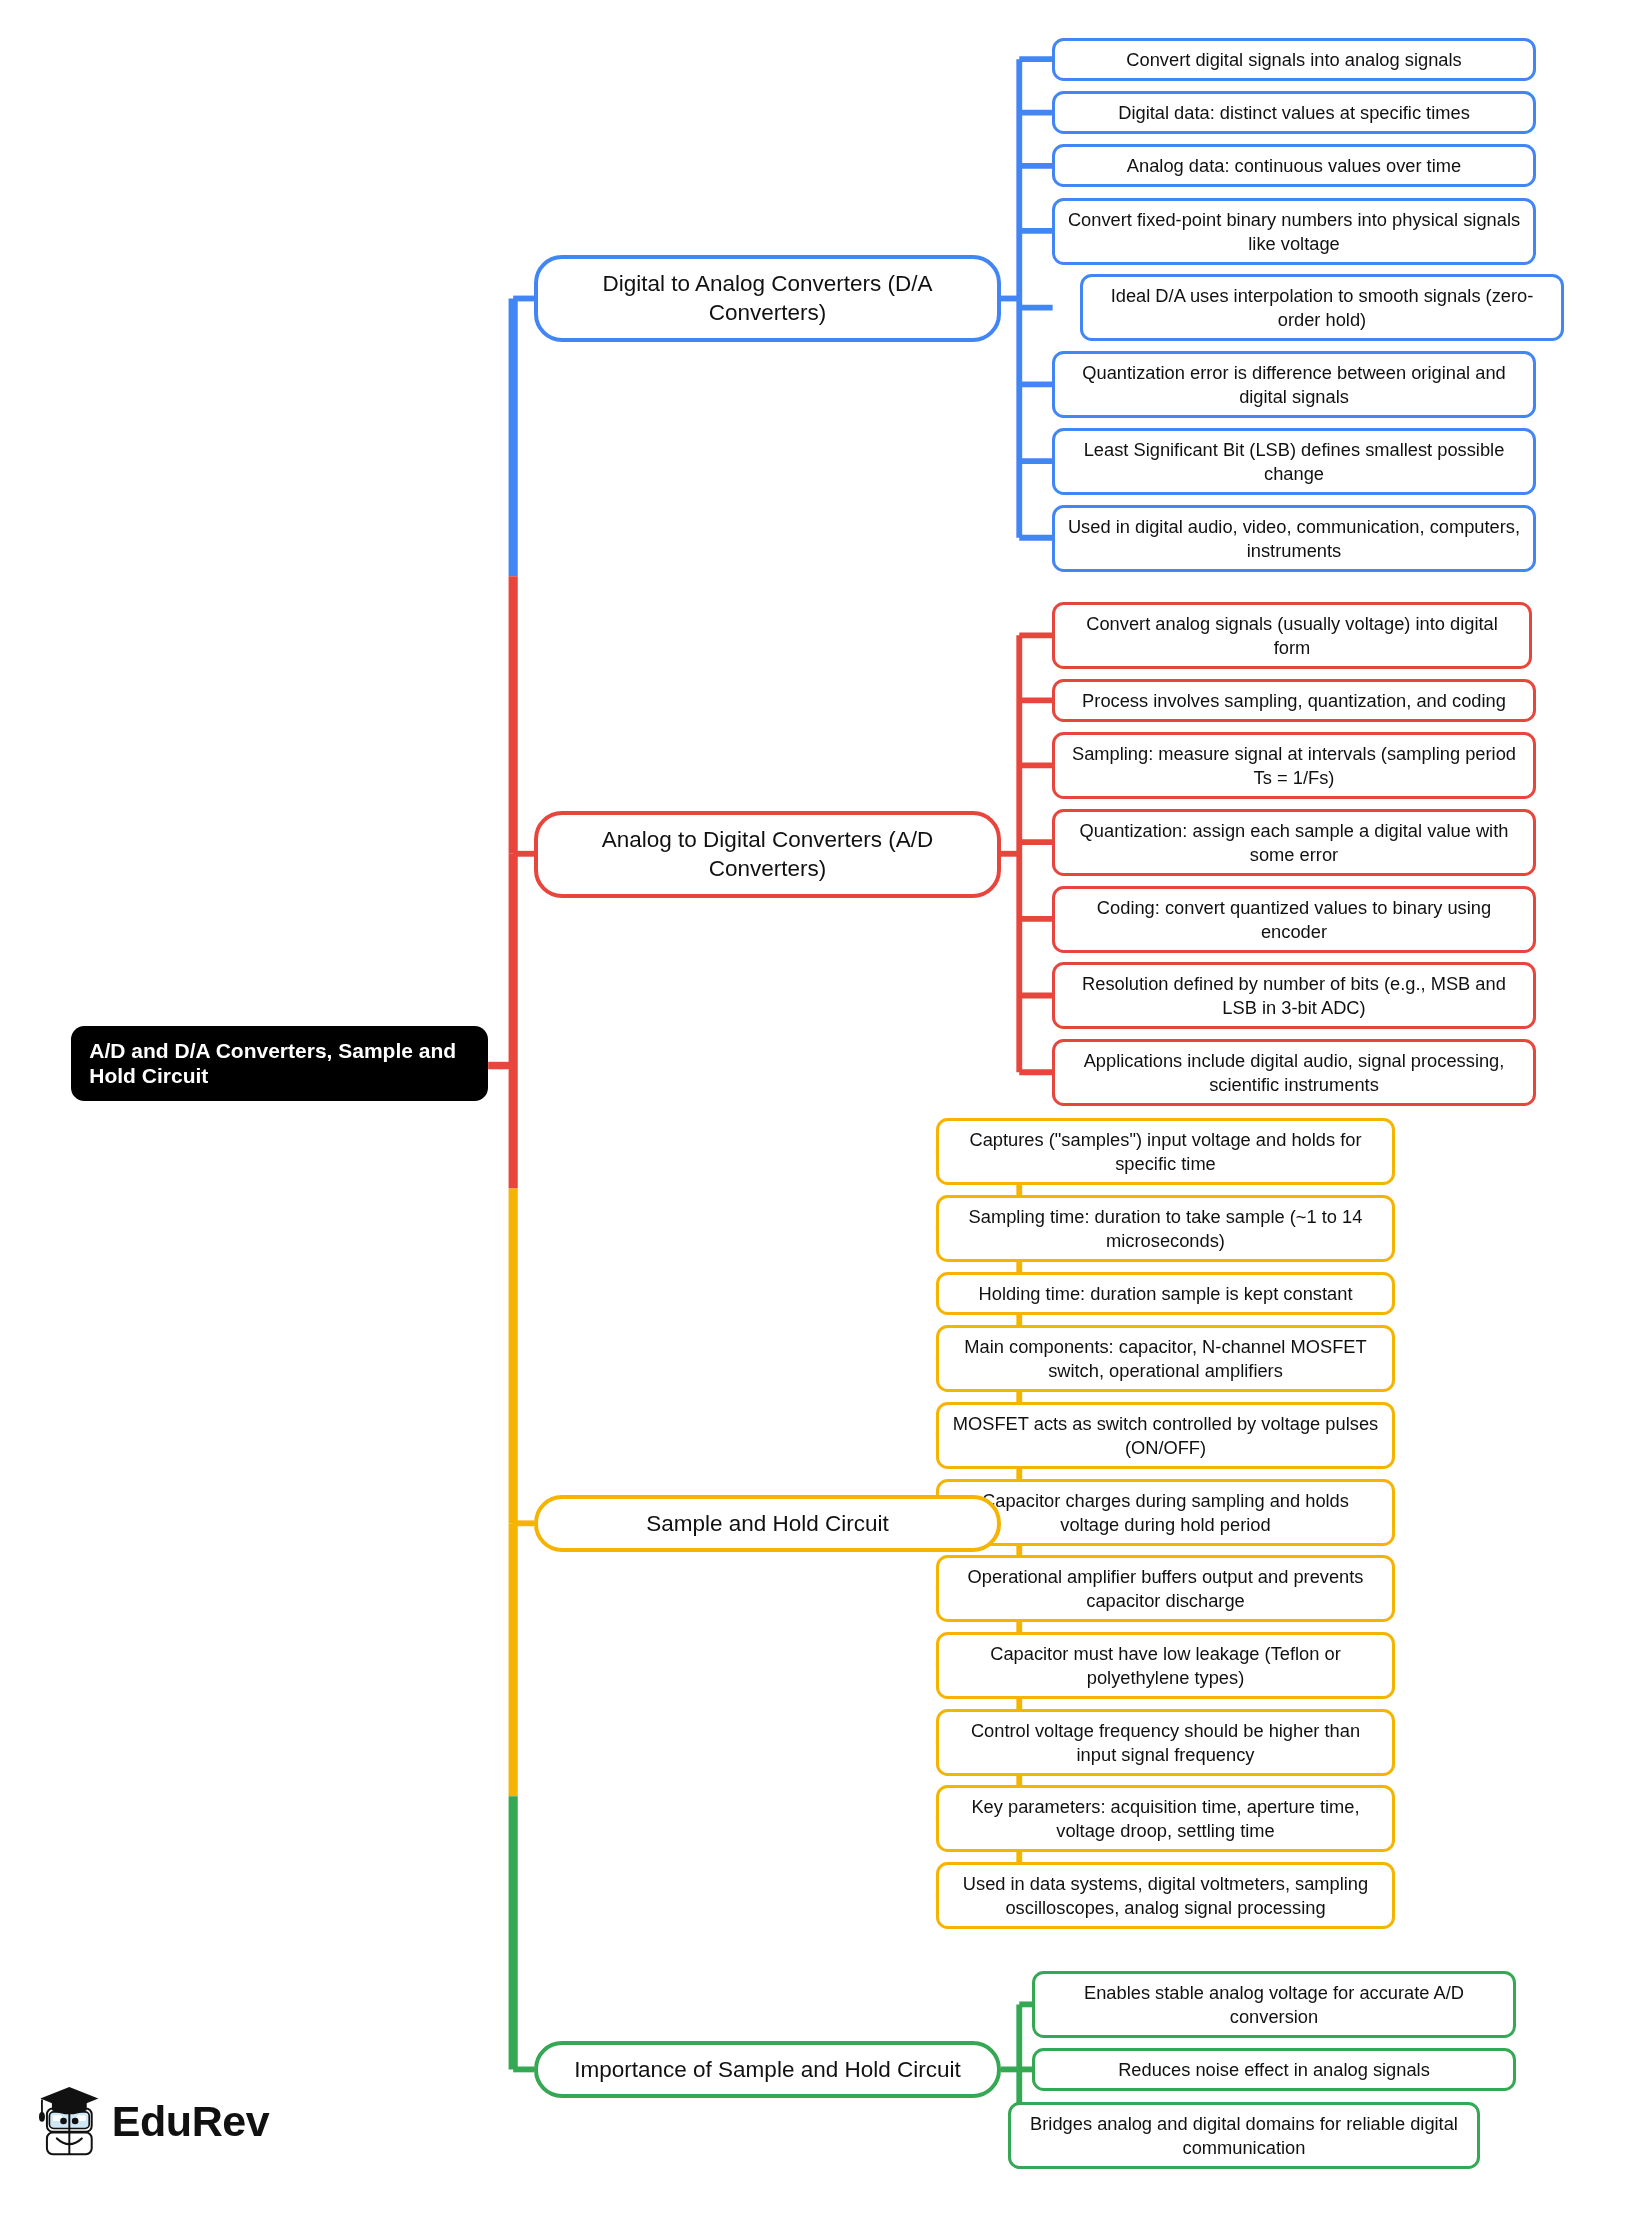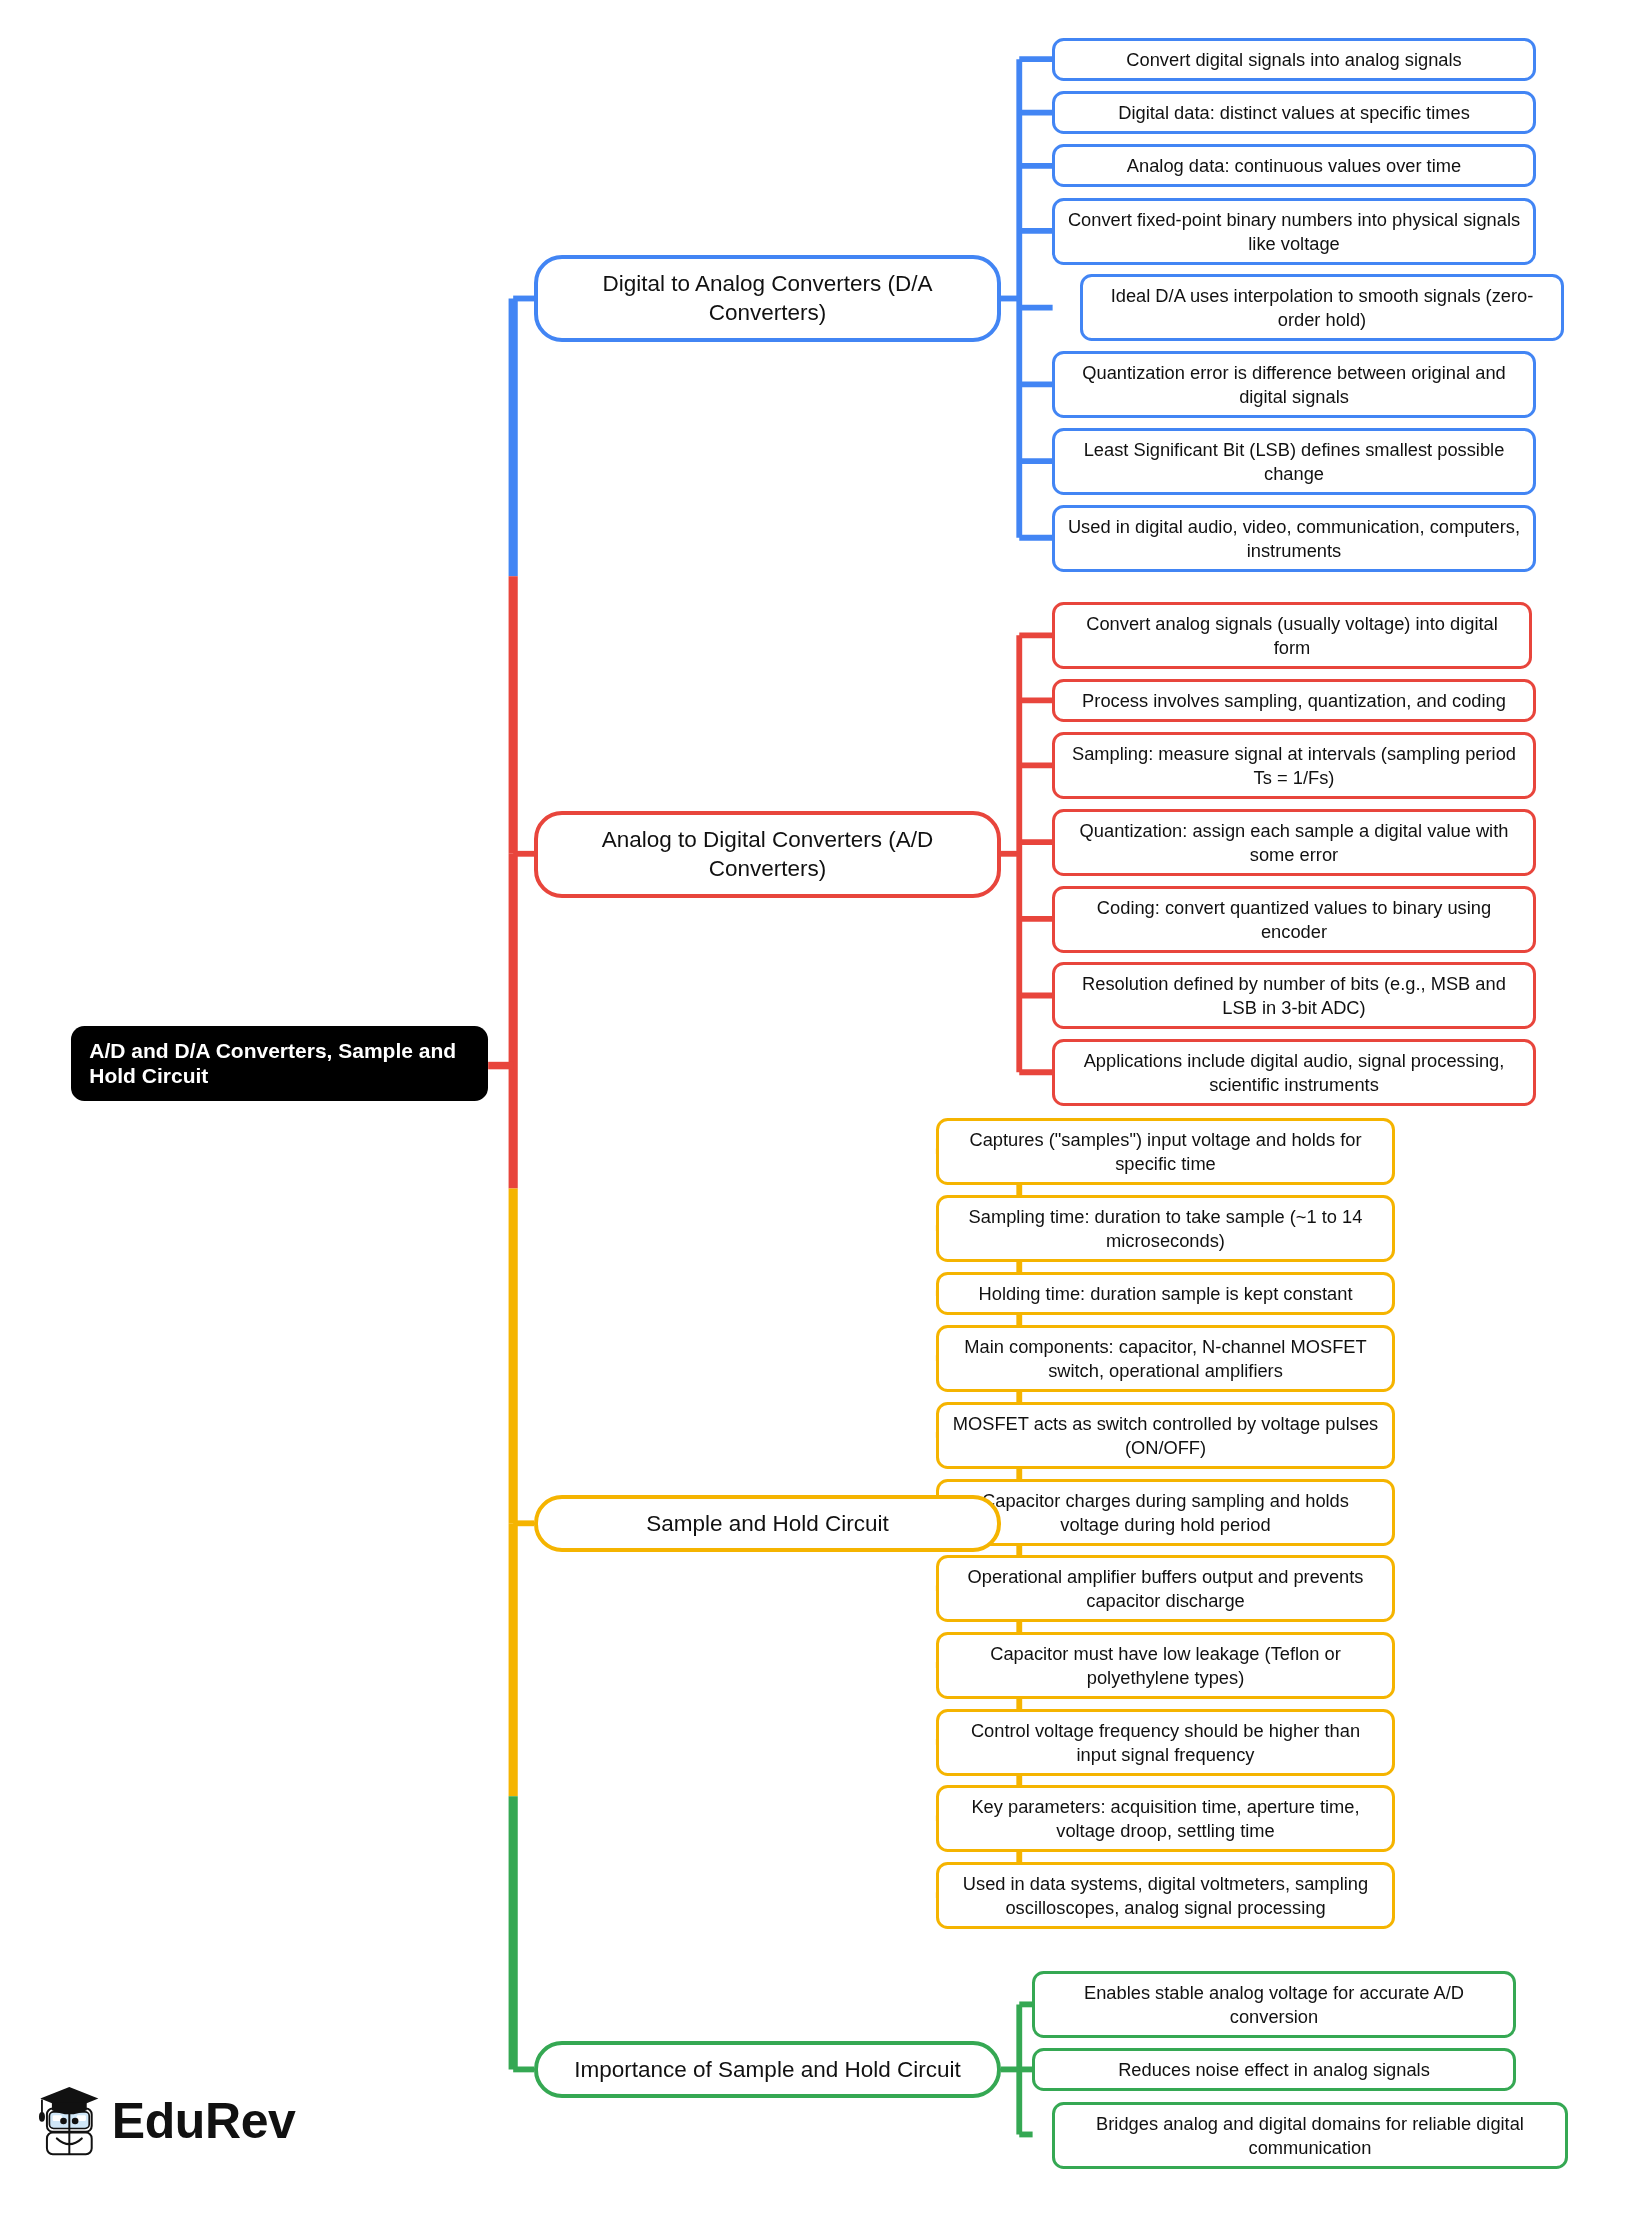--- a/index.html
+++ b/index.html
@@ -76,21 +76,21 @@
   .logo-wrap {
     position: absolute;
     left: 32px;
     top: 2085px;
     display: flex;
     align-items: center;
     gap: 11.7px;
     z-index: 6;
   }
   .logo-text {
-    font-size: 50px;
+    font-size: 43px;
     font-weight: bold;
     color: #111111;
     letter-spacing: -0.4px;
   }
 </style>
 </head>
 <body>
 
 <div id="page">
 
@@ -172,21 +172,21 @@
       <div class="leaf-node" style="left: 936px; top: 1402px; width: 459px; min-height: 67px; border-color: rgb(245, 180, 0);">MOSFET acts as switch controlled by voltage pulses (ON/OFF)</div>
       <div class="leaf-node" style="left: 936px; top: 1479px; width: 459px; min-height: 67px; border-color: rgb(245, 180, 0);">Capacitor charges during sampling and holds voltage during hold period</div>
       <div class="leaf-node" style="left: 936px; top: 1555px; width: 459px; min-height: 67px; border-color: rgb(245, 180, 0);">Operational amplifier buffers output and prevents capacitor discharge</div>
       <div class="leaf-node" style="left: 936px; top: 1632px; width: 459px; min-height: 67px; border-color: rgb(245, 180, 0);">Capacitor must have low leakage (Teflon or polyethylene types)</div>
       <div class="leaf-node" style="left: 936px; top: 1709px; width: 459px; min-height: 67px; border-color: rgb(245, 180, 0);">Control voltage frequency should be higher than input signal frequency</div>
       <div class="leaf-node" style="left: 936px; top: 1785px; width: 459px; min-height: 67px; border-color: rgb(245, 180, 0);">Key parameters: acquisition time, aperture time, voltage droop, settling time</div>
       <div class="leaf-node" style="left: 936px; top: 1862px; width: 459px; min-height: 67px; border-color: rgb(245, 180, 0);">Used in data systems, digital voltmeters, sampling oscilloscopes, analog signal processing</div>
       <div class="branch-node" style="left: 534px; width: 467px; border-color: rgb(245, 180, 0); top: 1495px;">Sample and Hold Circuit</div>
       <div class="leaf-node" style="left: 1032px; top: 1971px; width: 484px; min-height: 67px; border-color: rgb(53, 168, 83);">Enables stable analog voltage for accurate A/D conversion</div>
       <div class="leaf-node" style="left: 1032px; top: 2048px; width: 484px; min-height: 43px; border-color: rgb(53, 168, 83);">Reduces noise effect in analog signals</div>
-      <div class="leaf-node" style="left: 1052px; top: 2102px; width: 516px; min-height: 67px; border-color: rgb(53, 168, 83);">Bridges analog and digital domains for reliable digital communication</div>
+      <div class="leaf-node" style="left: 1008px; top: 2102px; width: 472px; min-height: 67px; border-color: rgb(53, 168, 83);">Bridges analog and digital domains for reliable digital communication</div>
       <div class="branch-node" style="left: 534px; width: 467px; border-color: rgb(53, 168, 83); top: 2041px;">Importance of Sample and Hold Circuit</div>
     </div>
 
   <div class="logo-wrap">
     <svg width="68" height="72" viewBox="0 0 82 86">
 
       <rect x="18" y="28" width="54" height="28" rx="7" fill="#ffffff" stroke="#111" stroke-width="2.4"></rect>
       <rect x="18" y="57" width="54" height="26" rx="7" fill="#ffffff" stroke="#111" stroke-width="2.4"></rect>
 
       <rect x="21" y="32" width="48" height="20" rx="5" fill="#cfe6f7" stroke="#111" stroke-width="2"></rect>

